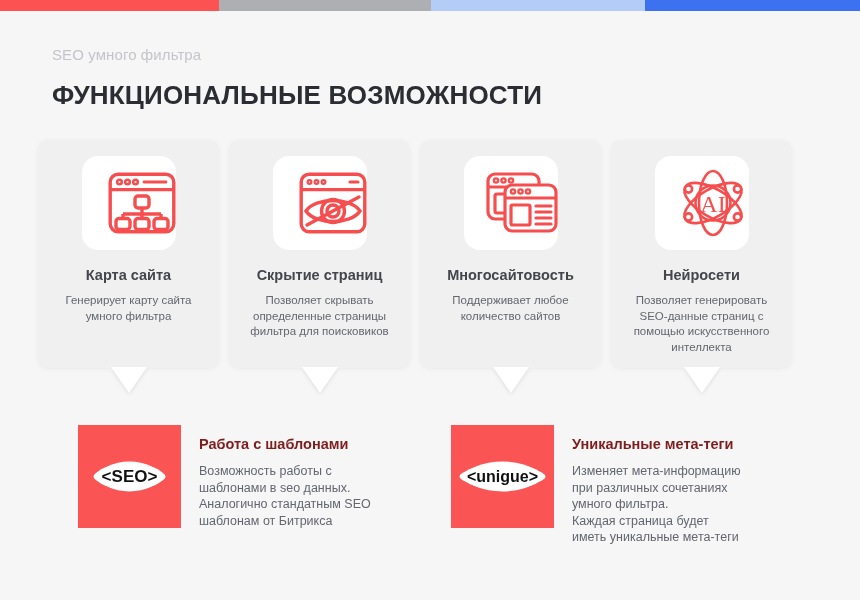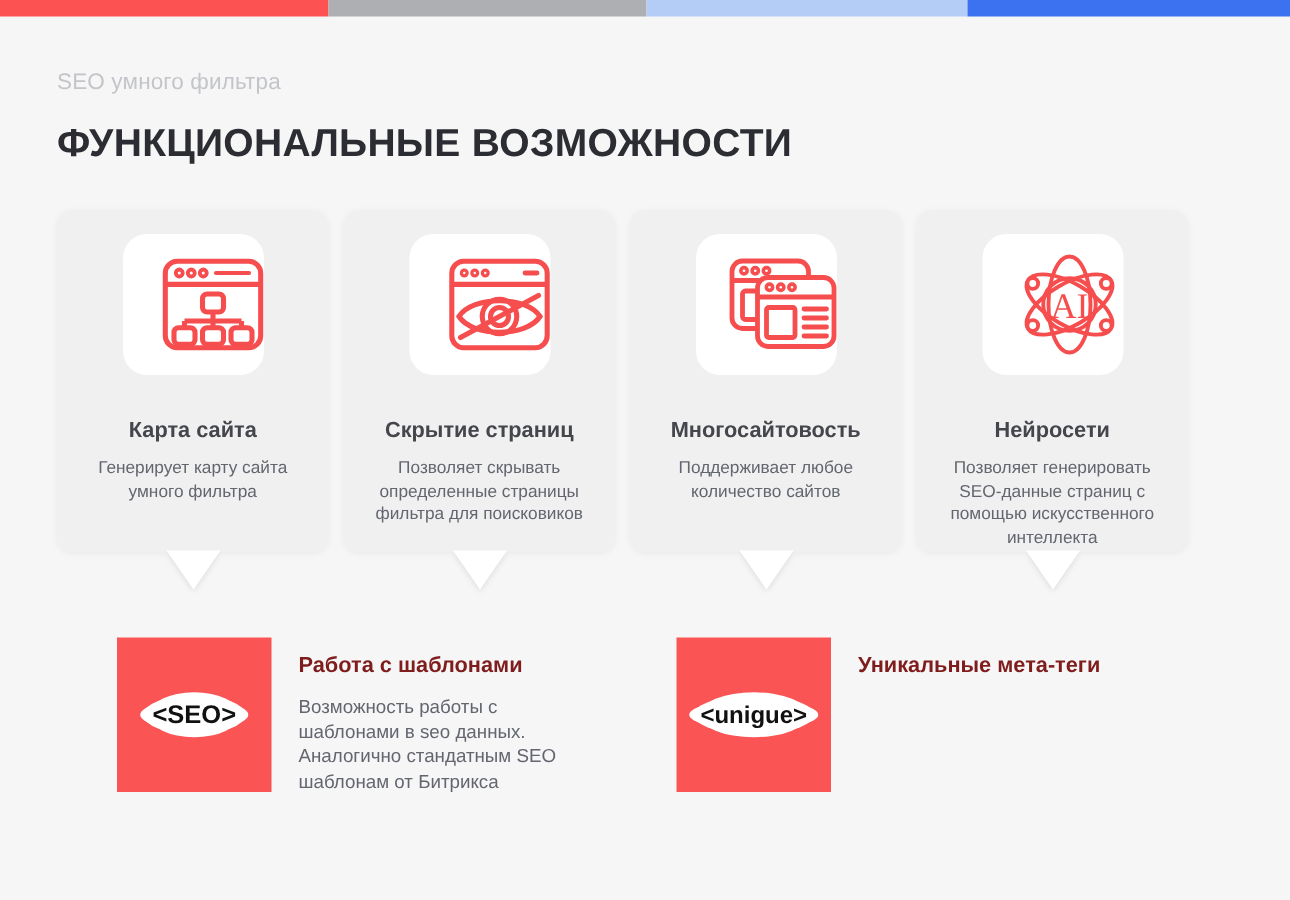--- a/index.html
+++ b/index.html
@@ -21,21 +21,21 @@
   
   .topbar {
     display: flex;
     width: 860px;
     height: 11px;
   }
   .topbar-seg { height: 100%; }
 
   
   .header {
-    padding: 34px 0 0 38px;
+    padding: 34px 0 0 52px;
   }
   .eyebrow {
     font-size: 15px;
     color: #c3c5c9;
     letter-spacing: 0.1px;
     line-height: 20px;
   }
   .headline {
     margin-top: 14px;
     font-size: 26px;
@@ -83,21 +83,21 @@
     width: 94px;
     height: 94px;
     background: #ffffff;
     border-radius: 16px;
     display: flex;
     align-items: center;
     justify-content: flex-end;
     flex: none;
   }
   .card-title {
-    margin-top: 28px;
+    margin-top: 16px;
     font-size: 14.5px;
     font-weight: bold;
     color: #44464c;
     text-align: center;
     line-height: 18px;
   }
   .card-desc {
     margin-top: 9px;
     font-size: 11.5px;
     color: #63666e;
@@ -294,15 +294,20 @@
     <div class="block-badge" style="background:#fb5454;">
       <svg width="103" height="103" viewBox="0 0 103 103">
         <ellipse cx="51.5" cy="51.5" rx="40" ry="13" fill="#ffffff"></ellipse>
         <ellipse cx="51.5" cy="51.5" rx="36" ry="15" fill="#ffffff"></ellipse>
         <ellipse cx="51.5" cy="51.5" rx="43" ry="10" fill="#ffffff"></ellipse>
         <text x="51.5" y="57" text-anchor="middle" font-family="Liberation Sans, sans-serif" font-size="16" font-weight="bold" fill="#111111">&lt;unigue&gt;</text>
       </svg>
     </div>
     <div class="block-text">
       <div class="block-title">Уникальные мета-теги</div>
+      <div class="block-desc">Изменяет мета-информацию
+при различных сочетаниях
+умного фильтра.
+Каждая страница будет
+иметь уникальные мета-теги</div>
     </div>
   </div>
 </div>
 
 </body></html>

